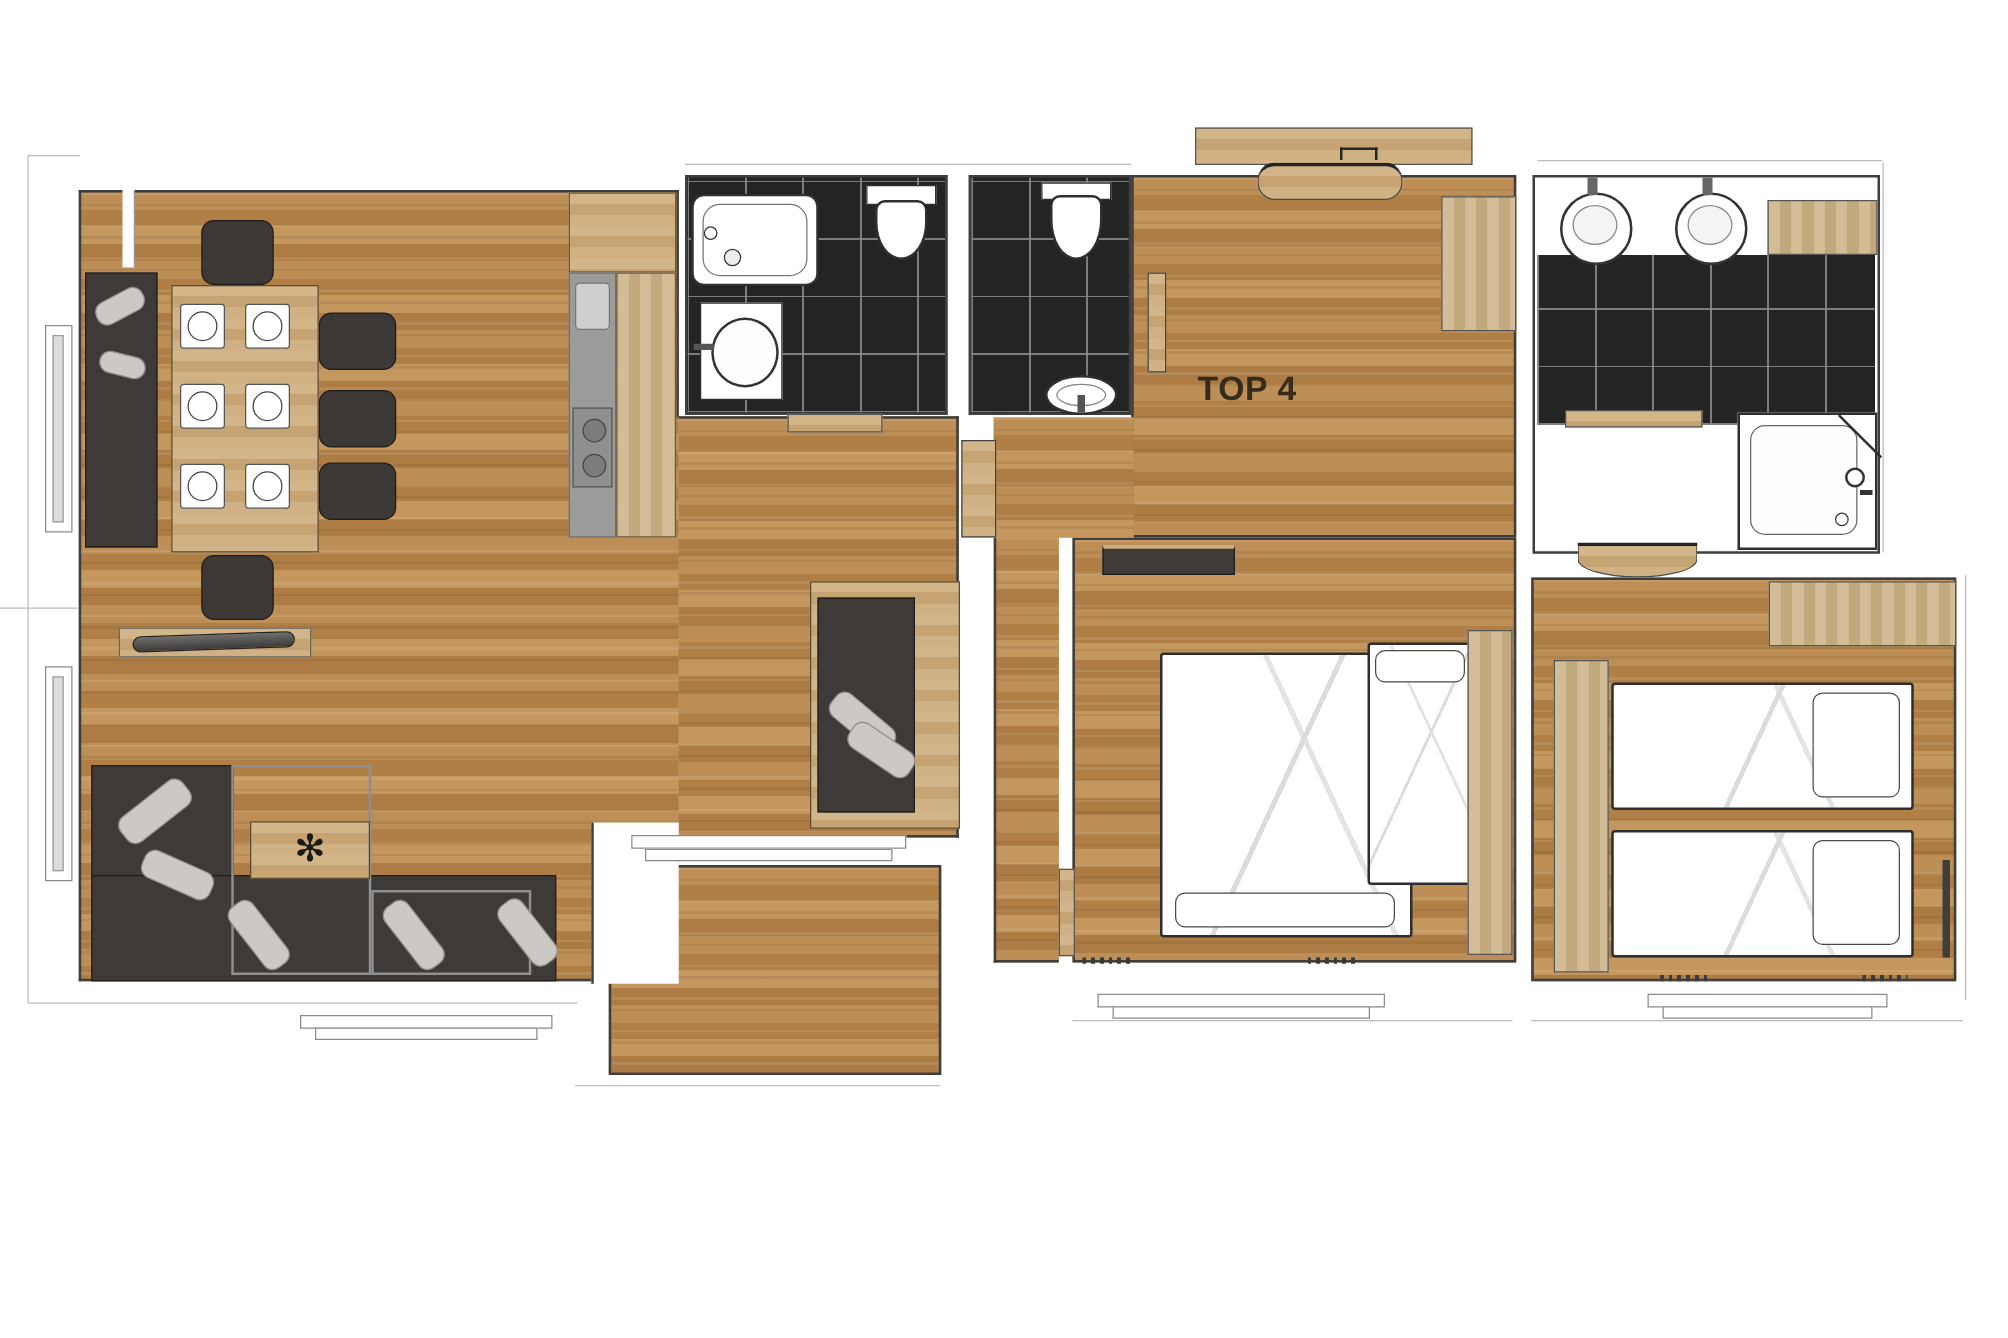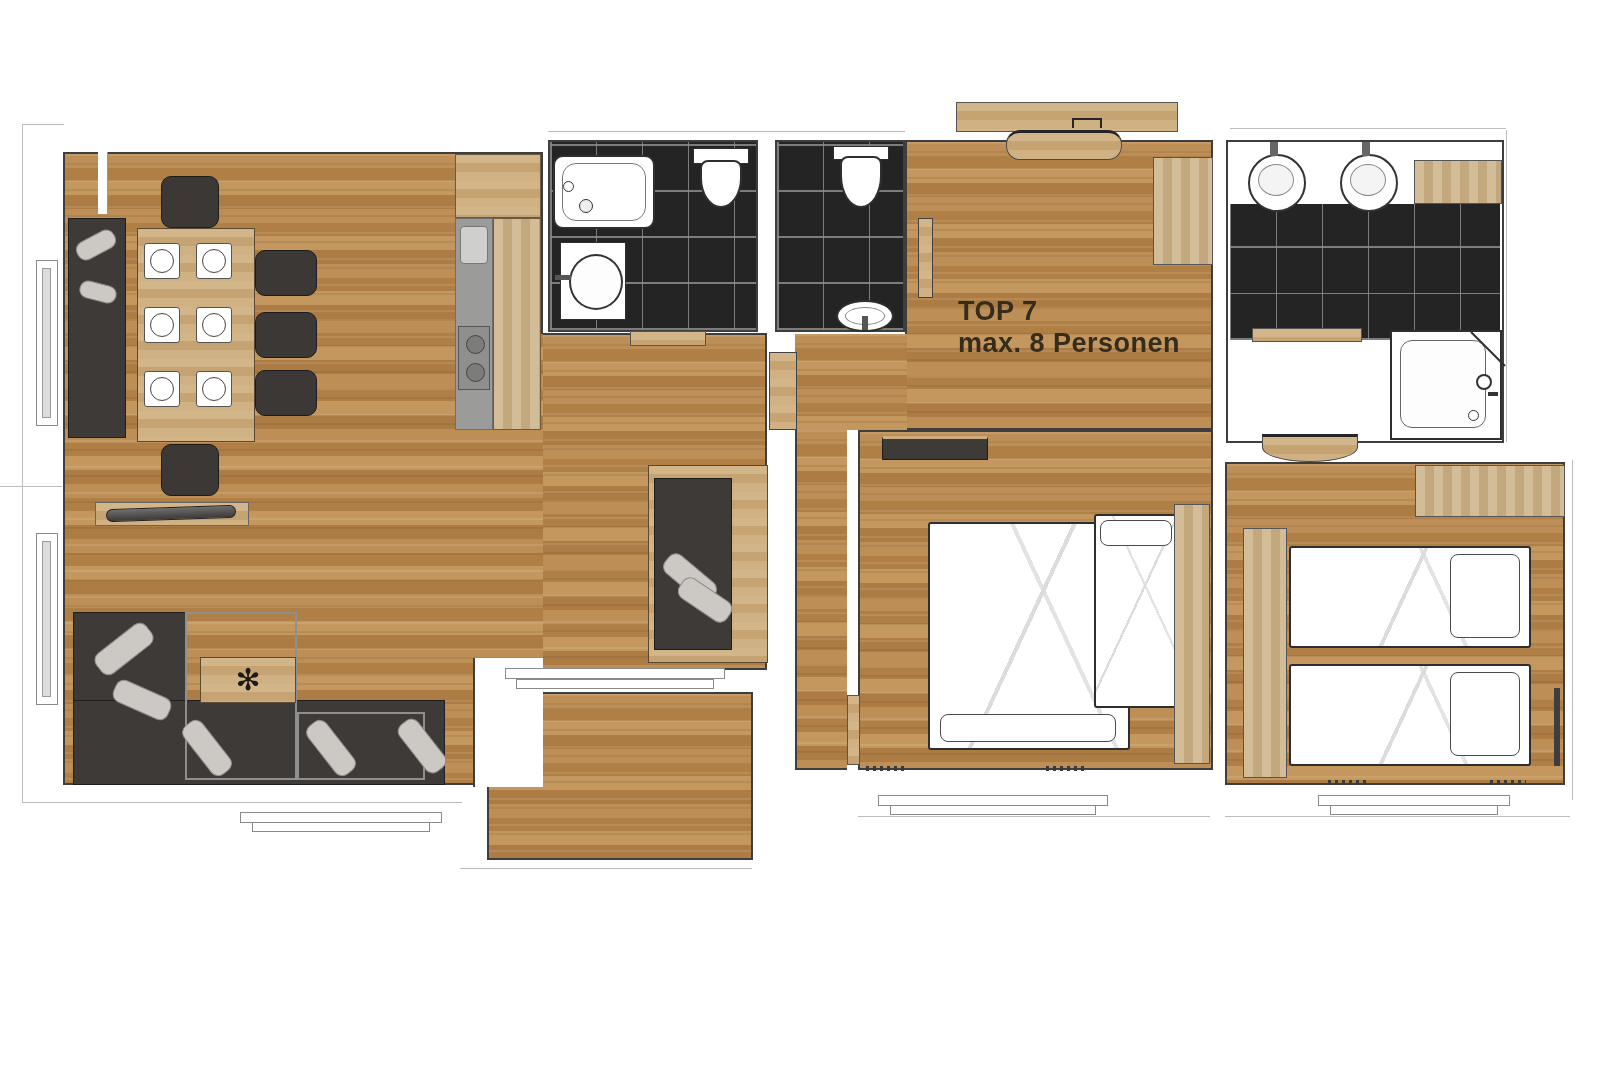--- a/index.html
+++ b/index.html
@@ -127,22 +127,21 @@
   <div class="abs" style="left:1072px;top:118px;width:30px;height:10px;border:2px solid #262626;border-bottom:none;z-index:6;"></div>
   <div class="abs wood-light door-arc" style="left:1006px;top:130px;width:116px;height:30px;border-radius:14px;z-index:6;"></div>
 
   <div class="abs wood-v" style="left:1153px;top:157px;width:60px;height:108px;border:1.5px solid #555;z-index:5;"></div>
   <div class="hook" style="left:1204px;top:170px;"></div>
   <div class="hook" style="left:1204px;top:189px;"></div>
   <div class="hook" style="left:1204px;top:208px;"></div>
   <div class="hook" style="left:1204px;top:227px;"></div>
   <div class="hook" style="left:1204px;top:246px;"></div>
 
-  <div class="label-line" style="left:958px;top:296px;z-index:7;">TOP 7</div>
-  <div class="label-line" style="left:958px;top:328px;z-index:7;">max. 8 Personen</div>
+  <div class="label-line" style="left:958px;top:296px;z-index:7;">TOP 4</div>
 
   <div class="abs wood-light" style="left:769px;top:352px;width:28px;height:78px;border:1.5px solid #444;z-index:6;"></div>
 
   <div class="abs wood-light" style="left:137px;top:228px;width:118px;height:214px;border:1.5px solid #5a4a33;z-index:5;"></div>
 
   <div class="mat" style="left:144px;top:243px;width:34px;height:34px;z-index:6;"></div>
   <div class="plate" style="left:150px;top:249px;width:22px;height:22px;z-index:7;"></div>
   <div class="mat" style="left:196px;top:243px;width:34px;height:34px;z-index:6;"></div>
   <div class="plate" style="left:202px;top:249px;width:22px;height:22px;z-index:7;"></div>
   <div class="mat" style="left:144px;top:307px;width:34px;height:34px;z-index:6;"></div>

